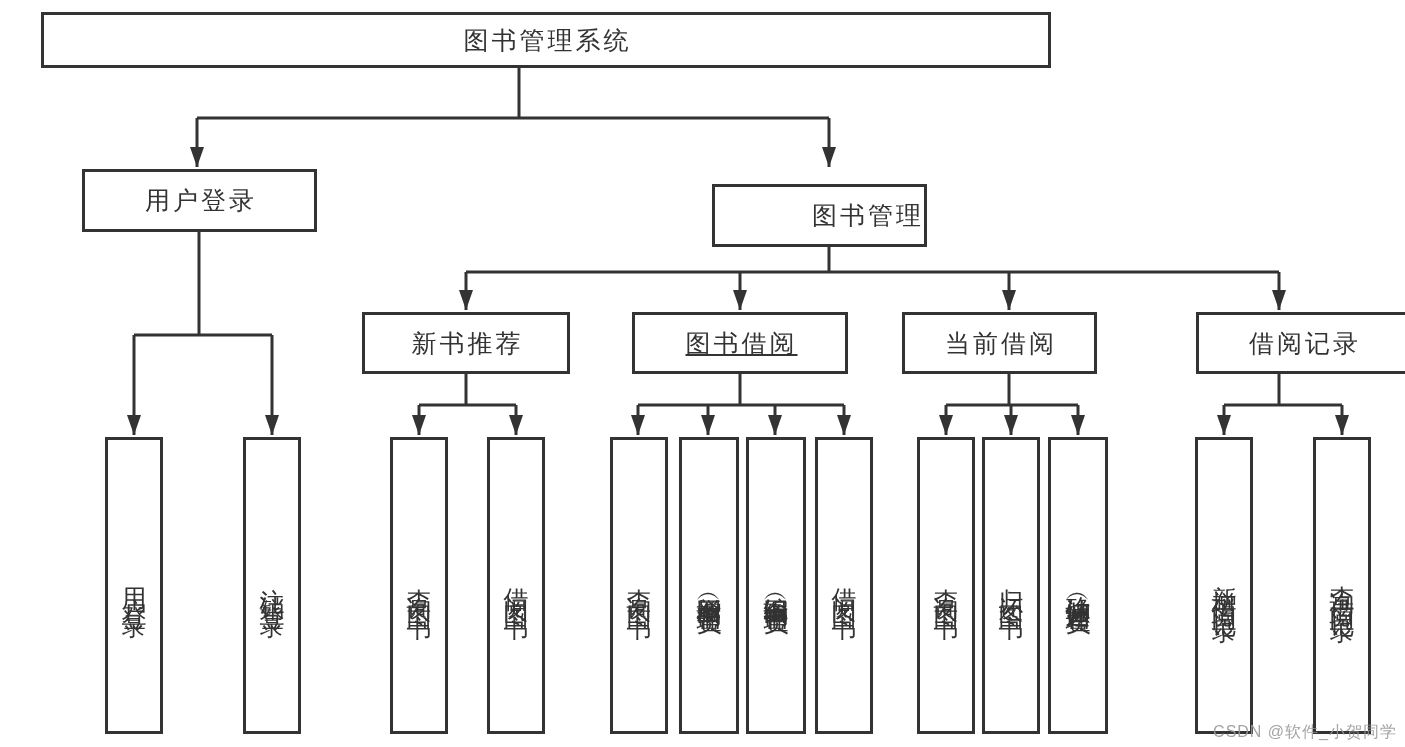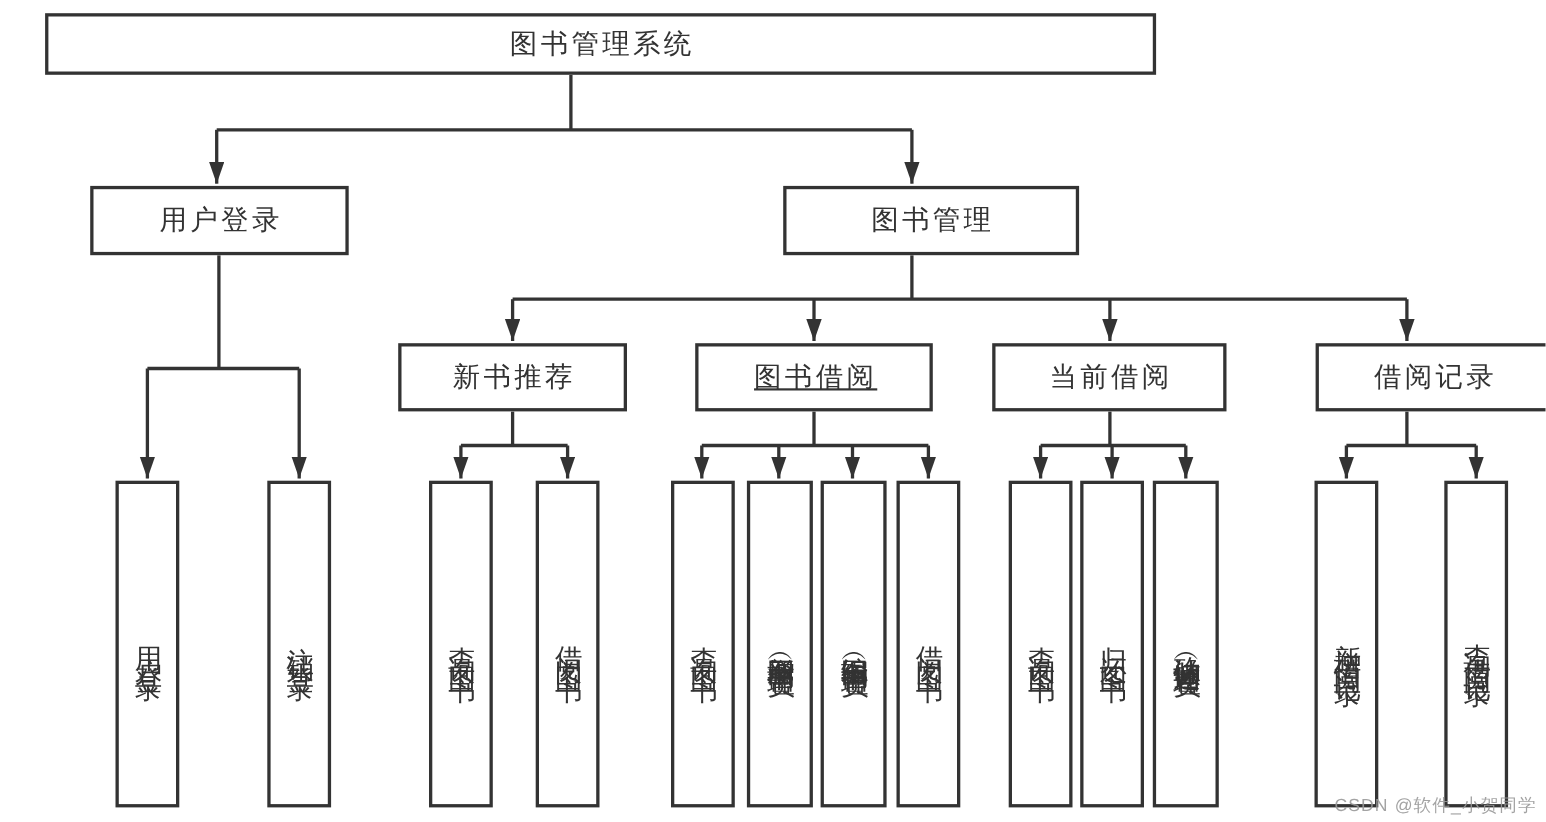--- a/index.html
+++ b/index.html
@@ -46,25 +46,25 @@
     line-height: 1;
     white-space: nowrap;
   }
   .leaf-label.mid   { letter-spacing: 7px; }
   .leaf-label.tight { letter-spacing: 2px; }
 
   
   .n-root   { left: 12px;   top: 12px;  width: 1010px; height: 56px; margin-left: 29px; }
   
   .n-login  { left: 82px;   top: 169px; width: 235px;  height: 63px; }
-  .n-mgmt   { left: 712px;  top: 169px; width: 269px;  height: 63px; }
+  .n-mgmt   { left: 712px;  top: 184px; width: 215px;  height: 63px; justify-content: flex-end; }
   
   .n-rec    { left: 362px;  top: 312px; width: 208px;  height: 62px; }
   .n-borrow { left: 632px;  top: 312px; width: 216px;  height: 62px; text-decoration: underline; }
-  .n-cur    { left: 902px;  top: 312px; width: 213px;  height: 62px; }
+  .n-cur    { left: 902px;  top: 312px; width: 195px;  height: 62px; }
   .n-recs   { left: 1172px; top: 312px; width: 215px;  height: 62px; margin-left: 24px; }
   
   .leaf { top: 437px; height: 297px; width: 58px; }
   .l-a1 { left: 105px; }
   .l-a2 { left: 243px; }
   .l-b1 { left: 390px; }
   .l-b2 { left: 487px; }
   .l-c1 { left: 610px; }
   .l-c2 { left: 679px; width: 60px; }
   .l-c3 { left: 746px; width: 60px; }

